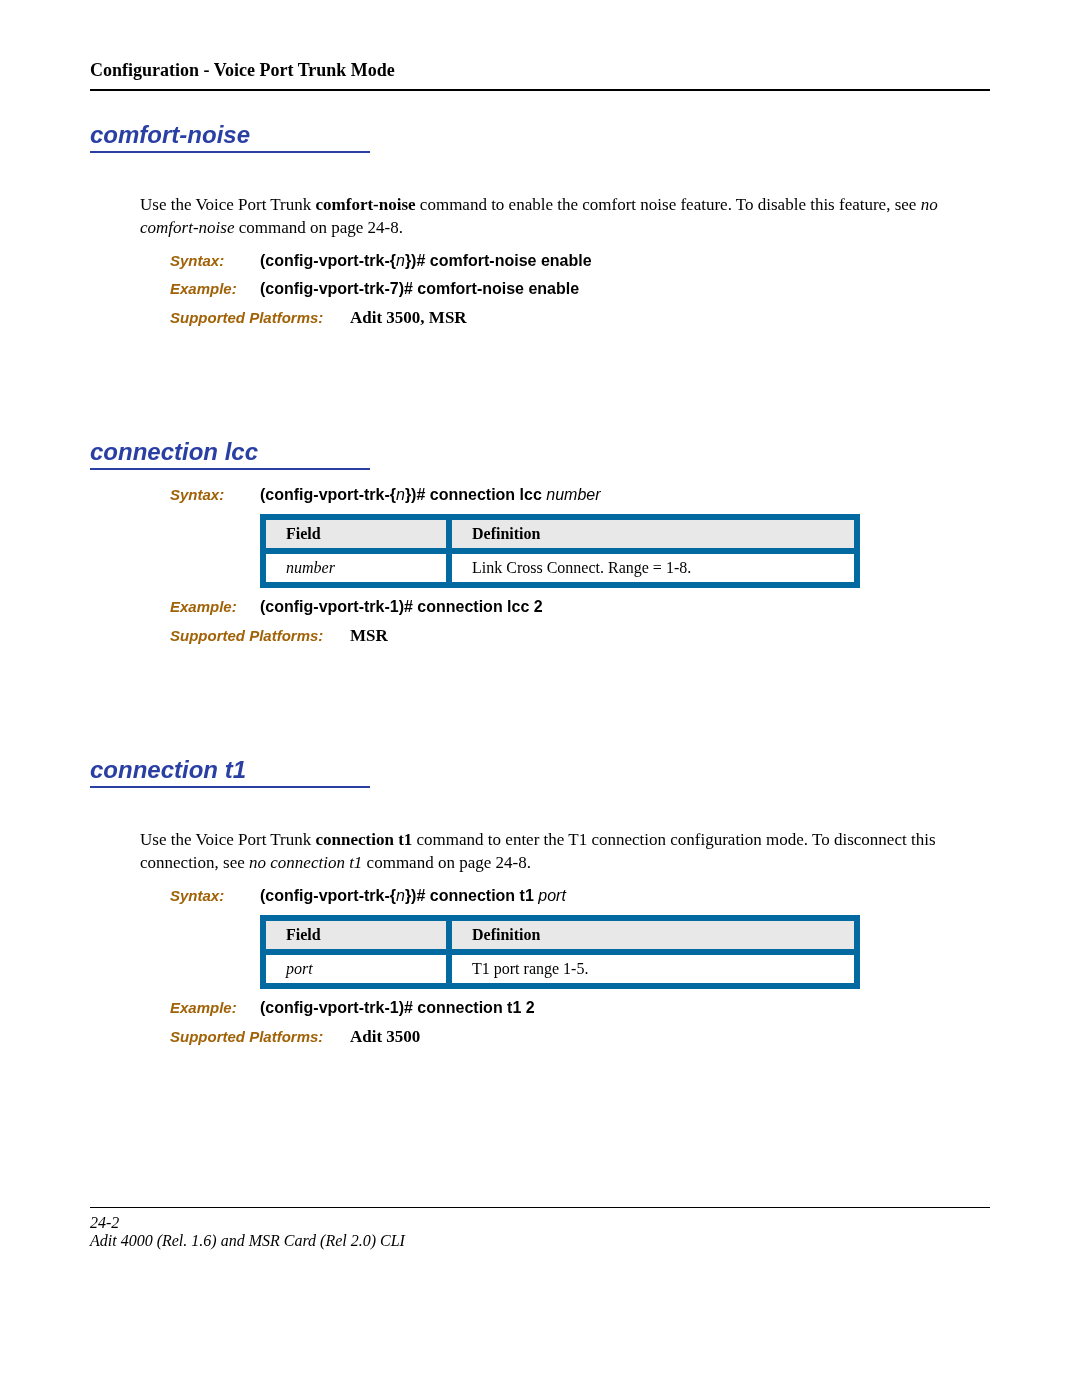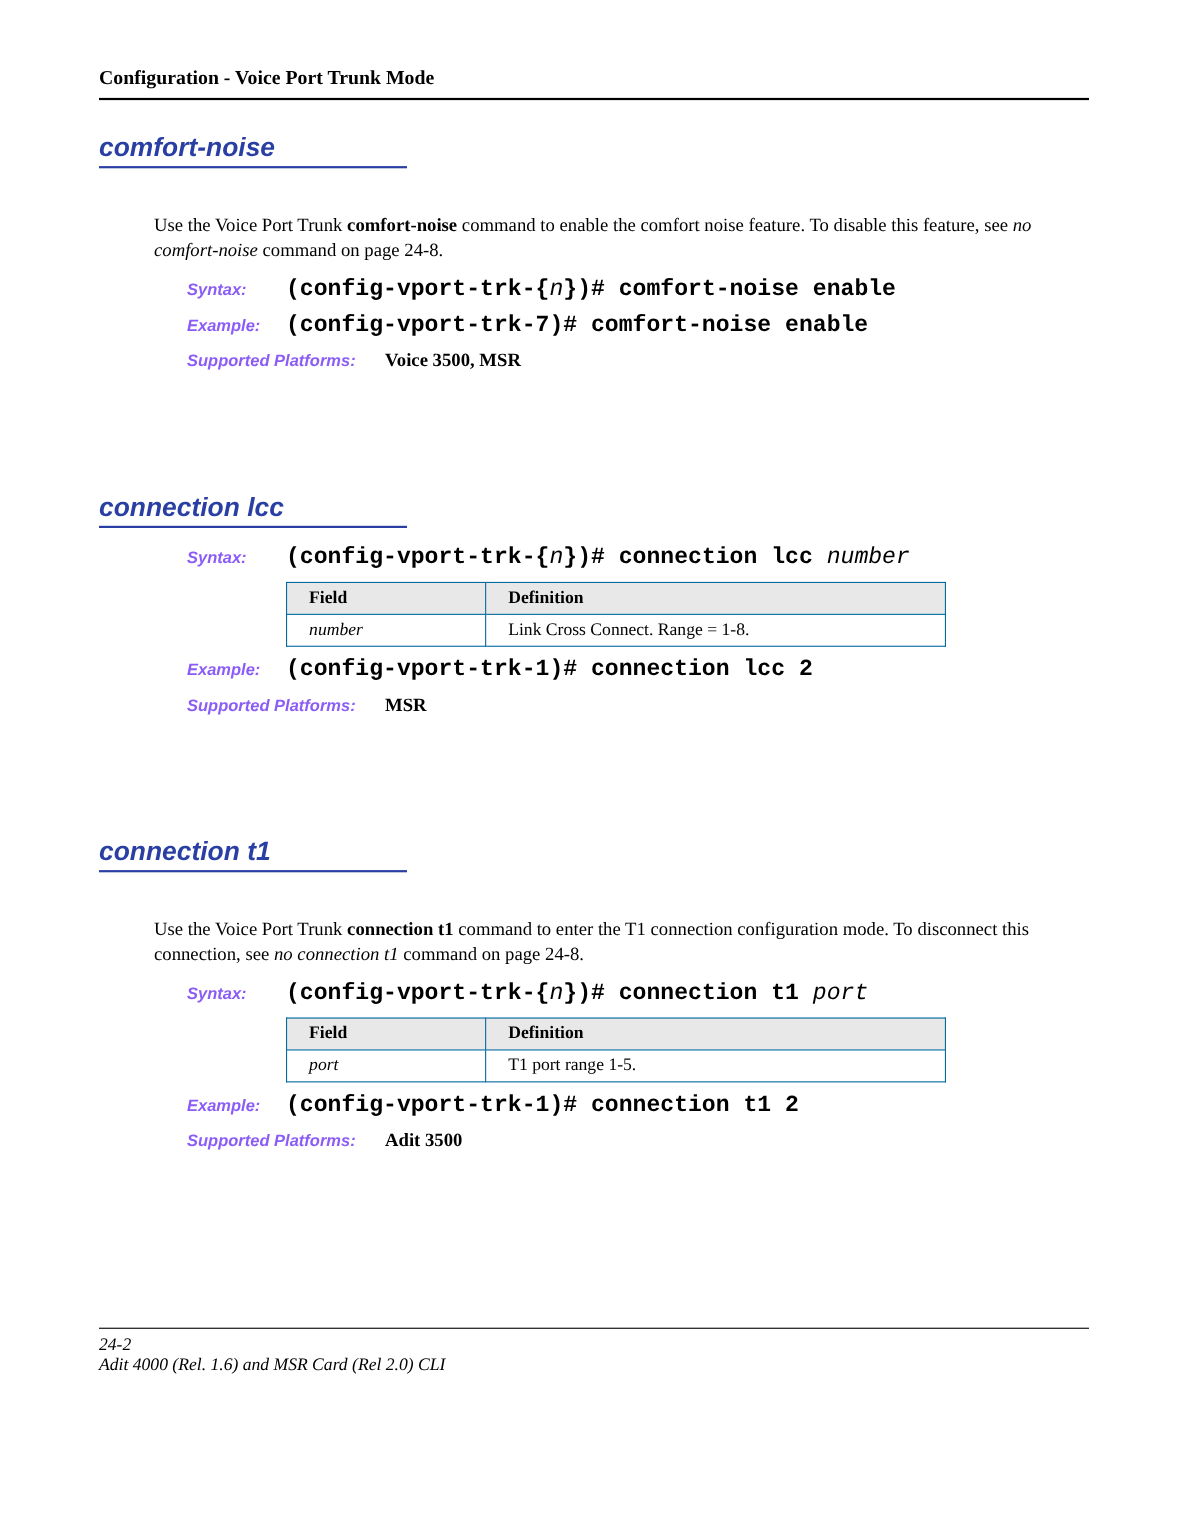--- a/index.html
+++ b/index.html
@@ -50,55 +50,55 @@
     line-height: 1.35;
     margin-top: 41px;
   }
   .row {
     margin-left: 80px;
     margin-bottom: 10px;
     display: flex;
     align-items: baseline;
   }
   .label {
-    color: #8b5cf6;
+    color: #a16207;
     font-family: Arial, Helvetica, sans-serif;
     font-weight: bold;
     font-style: italic;
     font-size: 15px;
     min-width: 90px;
     flex-shrink: 0;
   }
   .label.supported {
     min-width: 180px;
   }
   .mono {
-    font-family: Liberation Mono, monospace;
-    font-weight: bold;
-    font-size: 21px;
+    font-family: Liberation Sans, sans-serif;
+    font-weight: bold;
+    font-size: 16px;
   }
   .mono .italic {
     font-style: italic;
     font-weight: normal;
   }
   .plain-bold {
     font-family: "Times New Roman", Times, serif;
     font-weight: bold;
   }
   .italic-ref {
     font-style: italic;
   }
   table.field-table {
     border-collapse: collapse;
     width: 600px;
     margin: 6px 0 10px 170px;
     font-size: 16px;
   }
   table.field-table th, table.field-table td {
-    border: 1px solid #0369a1;
+    border: 6px solid #0369a1;
     padding: 5px 20px;
     text-align: left;
     vertical-align: top;
   }
   table.field-table th {
     background: #e8e8e8;
     font-weight: bold;
   }
   table.field-table td.field-name {
     font-style: italic;
@@ -130,21 +130,21 @@
   <div class="row">
     <span class="label">Syntax:</span>
     <span class="mono"><span>(config-vport-trk-{</span><span class="italic">n</span><span>})# comfort-noise enable</span></span>
   </div>
   <div class="row">
     <span class="label">Example:</span>
     <span class="mono">(config-vport-trk-7)# comfort-noise enable</span>
   </div>
   <div class="row">
     <span class="label supported">Supported Platforms:</span>
-    <span class="plain-bold">Voice 3500, MSR</span>
+    <span class="plain-bold">Adit 3500, MSR</span>
   </div>
 </div>
 
 <div class="section">
   <div class="section-title">connection lcc</div>
   <hr class="section-rule">
   <div class="row">
     <span class="label">Syntax:</span>
     <span class="mono"><span>(config-vport-trk-{</span><span class="italic">n</span><span>})# connection lcc </span><span class="italic">number</span></span>
   </div>

